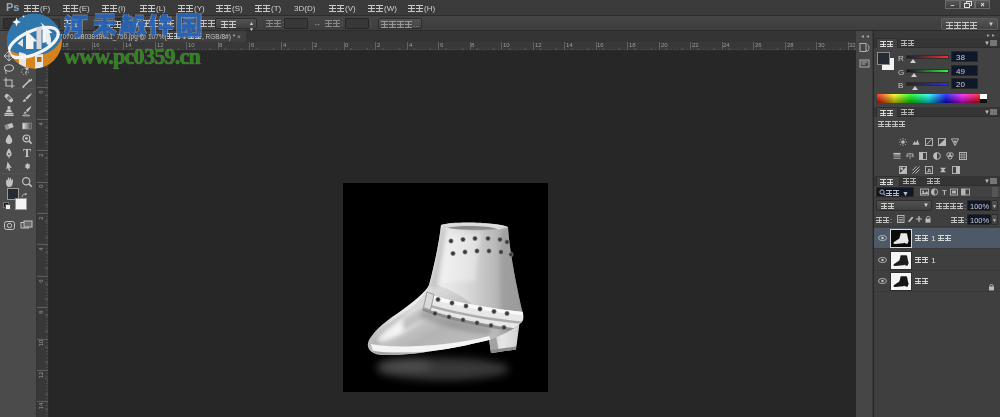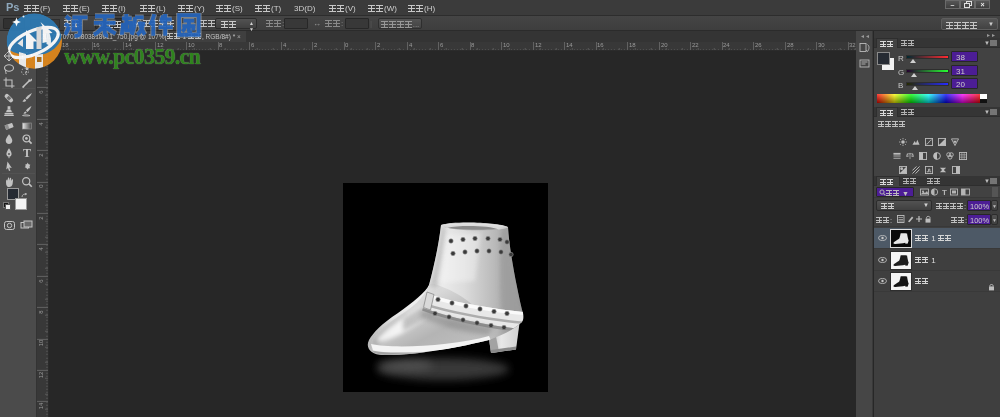--- a/index.html
+++ b/index.html
@@ -73,21 +73,21 @@
 #canvas { position:absolute; left:293px; top:132px; width:205px; height:209px; background:#000; }
 
 #strip { position:absolute; left:856px; top:31px; width:17px; height:386px; background:#464646; border-right:1px solid #393939;}
 .stripbtn { position:absolute; left:2px; width:13px; height:13px; border-radius:2px; }
 #panels { position:absolute; left:874px; top:31px; width:126px; height:386px; background:#424242; }
 .phead { position:absolute; left:0; width:126px; height:8px; background:#393939; }
 .ptabs { position:absolute; left:0; width:126px; height:10px; background:#353535; border-bottom:1px solid #2e2e2e;}
 .ptab { position:absolute; top:0; height:10px; font-size:8px; color:#b9b9b9; padding:1px 0 0 3px; }
 .ptab.act { background:#424242; color:#e2e2e2; border:1px solid #2e2e2e; border-bottom:none; }
 .pmenu { position:absolute; right:3px; font-size:6px; color:#bbb; }
-.dk { background:#4c1d95; border:1px solid #272727; border-radius:1px; color:#ccc; }
+.dk { background:#0f172a; border:1px solid #272727; border-radius:1px; color:#ccc; }
 .ddl { background:linear-gradient(#525252,#404040); border:1px solid #2c2c2c; border-radius:2px; color:#d2d2d2; }
 .lbl { position:absolute; font-size:8px; color:#c6c6c6; white-space:nowrap; }
 
 .lrow { position:absolute; left:0; width:126px; height:21px; border-bottom:1px solid #393939; }
 .eye { position:absolute; left:4px; top:7px; width:9px; height:6px; } .eye svg{display:block}
 .lthumb { position:absolute; left:17px; top:2px; width:20px; height:17px; background:#fff; }
 .lname { position:absolute; left:41px; top:6px; font-size:8px; color:#ddd; white-space:nowrap;}
 
 #wm { position:absolute; left:0; top:0; z-index:60; }
 #wmurl { position:absolute; left:64px; top:44px; z-index:61; font-family:"Liberation Serif", serif;
@@ -435,21 +435,21 @@
 <div class="abs" style="left:0;top:17px;width:126px;height:57px;background:#424242;">
  <div class="abs" style="left:8px;top:10px;width:12px;height:12px;background:#f2f2f2;"></div>
  <div class="abs" style="left:3px;top:4px;width:13px;height:13px;background:#262b33;border:1px solid #8a8a8a;"></div>
  <div class="lbl" style="left:24px;top:6px;">R</div>
  <div class="abs" style="left:32px;top:7px;width:43px;height:4px;background:linear-gradient(to right,#002a31,#ff2a31);border:1px solid #2e2e2e;"></div>
  <div class="abs" style="left:36px;top:11px;width:0;height:0;border-left:3px solid transparent;border-right:3px solid transparent;border-bottom:4px solid #cfcfcf;"></div>
  <div class="dk abs" style="left:77px;top:3px;width:27px;height:11px;font-size:8px;padding:1px 0 0 4px;">38</div>
  <div class="lbl" style="left:24px;top:19.5px;">G</div>
  <div class="abs" style="left:32px;top:20.5px;width:43px;height:4px;background:linear-gradient(to right,#260031,#26ff31);border:1px solid #2e2e2e;"></div>
  <div class="abs" style="left:37px;top:24.5px;width:0;height:0;border-left:3px solid transparent;border-right:3px solid transparent;border-bottom:4px solid #cfcfcf;"></div>
- <div class="dk abs" style="left:77px;top:16.5px;width:27px;height:11px;font-size:8px;padding:1px 0 0 4px;">31</div>
+ <div class="dk abs" style="left:77px;top:16.5px;width:27px;height:11px;font-size:8px;padding:1px 0 0 4px;">49</div>
  <div class="lbl" style="left:24px;top:33px;">B</div>
  <div class="abs" style="left:32px;top:34px;width:43px;height:4px;background:linear-gradient(to right,#262a00,#262aff);border:1px solid #2e2e2e;"></div>
  <div class="abs" style="left:38px;top:38px;width:0;height:0;border-left:3px solid transparent;border-right:3px solid transparent;border-bottom:4px solid #cfcfcf;"></div>
  <div class="dk abs" style="left:77px;top:30px;width:27px;height:11px;font-size:8px;padding:1px 0 0 4px;">20</div>
  <div class="abs" style="left:3px;top:46px;width:103px;height:9px;background:linear-gradient(to bottom, rgba(255,255,255,.25), rgba(0,0,0,.45)),linear-gradient(to right,#f00,#ff0 17%,#0f0 33%,#0ff 50%,#00f 67%,#f0f 83%,#f00);"></div>
  <div class="abs" style="left:106px;top:46px;width:7px;height:5px;background:#fff;"></div>
  <div class="abs" style="left:106px;top:51px;width:7px;height:4px;background:#111;"></div>
 </div>
       <div class="ptabs" style="top:76px;height:10px;">
         <div class="ptab act" style="left:2px;width:22px;"><i class="cjs"></i><i class="cjs"></i></div>

